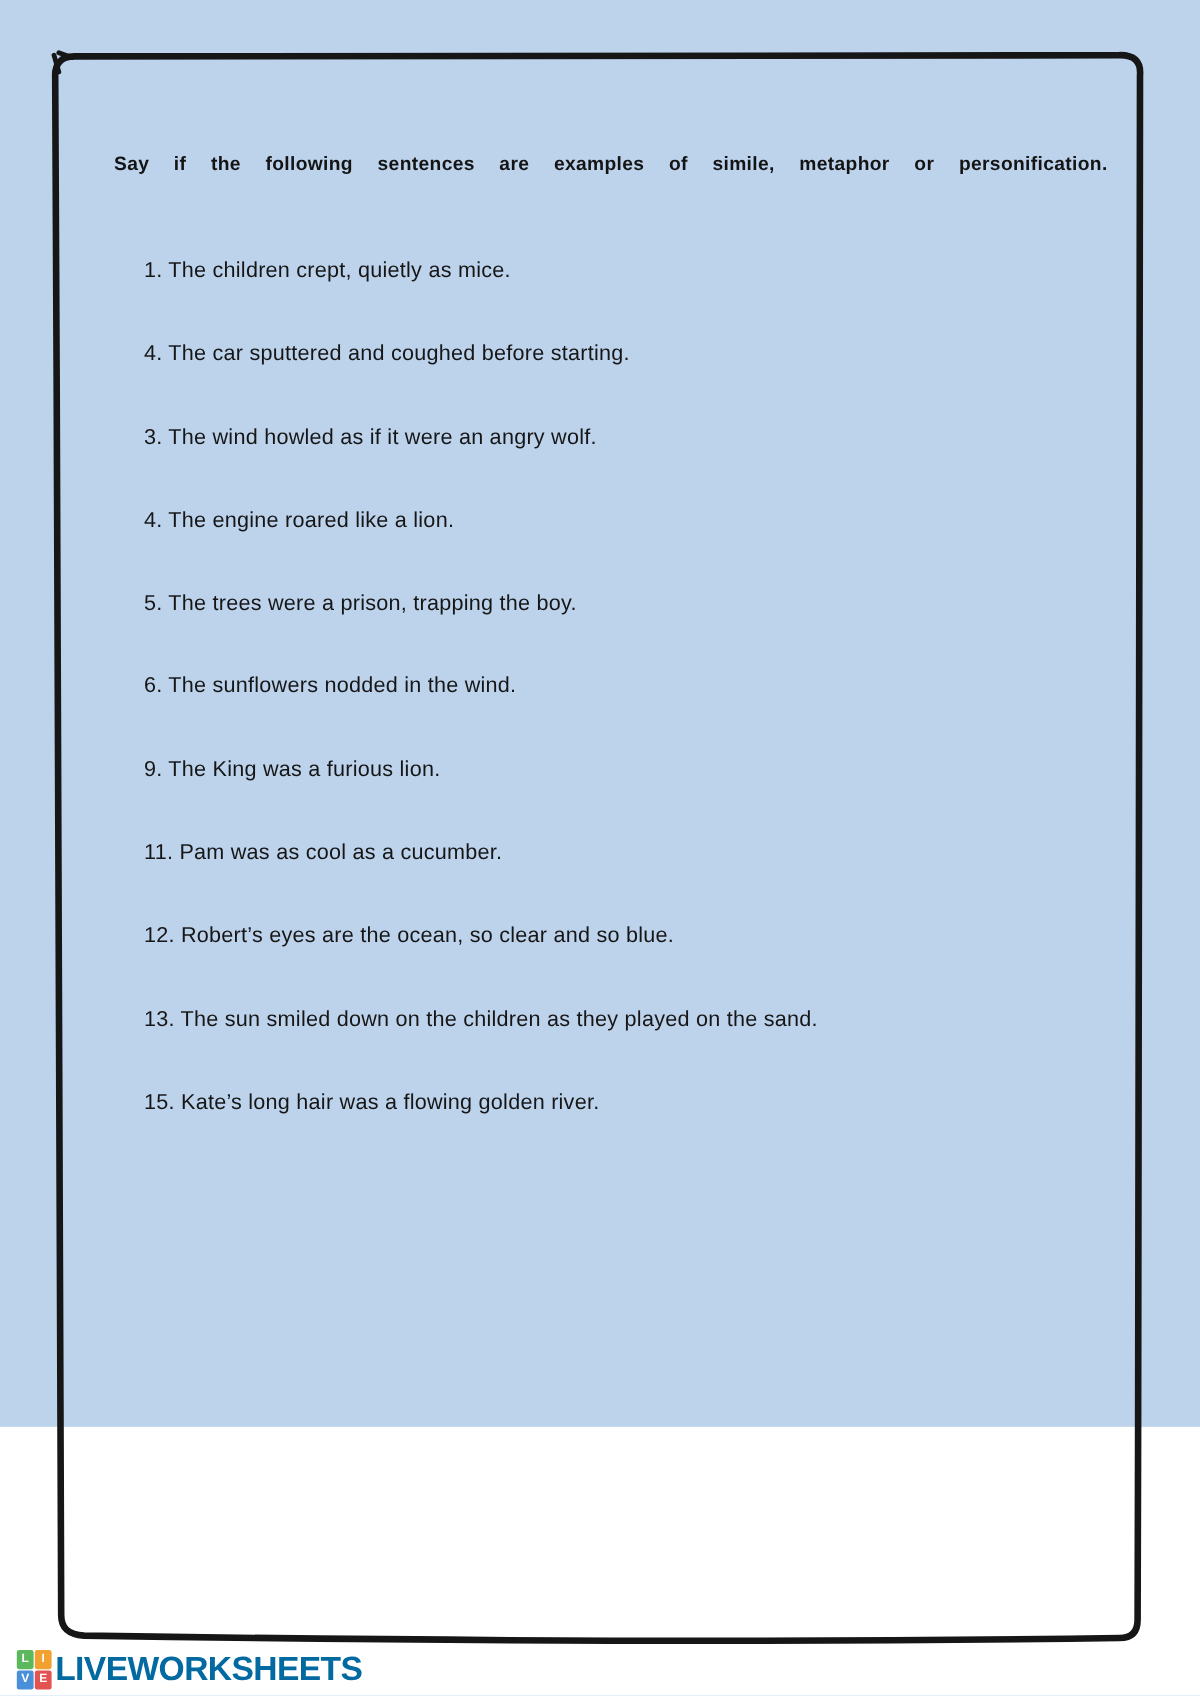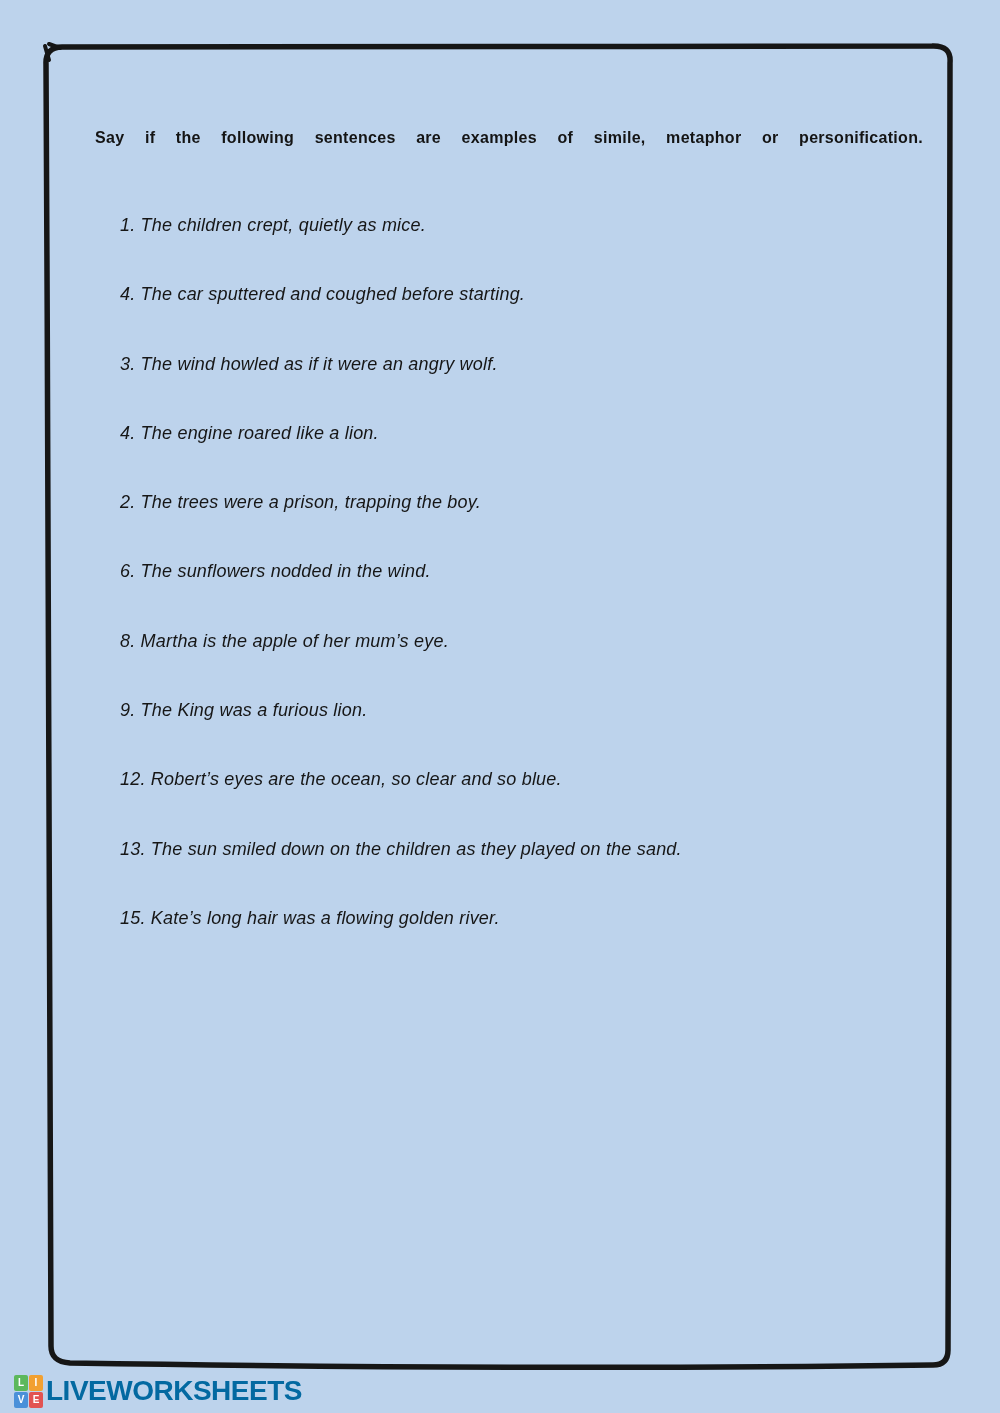--- a/index.html
+++ b/index.html
@@ -8,21 +8,21 @@
   }
   body {
     width: 1000px;
     height: 1413px;
     overflow: hidden;
     font-family: "Liberation Sans", "DejaVu Sans", sans-serif;
   }
   .page {
     position: relative;
     width: 1000px;
-    height: 1413px;
+    height: 1189px;
     background: #bdd3ec;
   }
   .frame {
     position: absolute;
     left: 0;
     top: 0;
     width: 1000px;
     height: 1413px;
     pointer-events: none;
   }
@@ -47,21 +47,20 @@
     display: flex;
     flex-direction: column;
     gap: 47.3px;
   }
   .sentence {
     font-size: 18px;
     line-height: 22px;
     color: #161616;
     letter-spacing: 0.2px;
     white-space: nowrap;
-    font-style: italic;
   }
   .footer {
     position: absolute;
     left: 14px;
     top: 1373px;
     height: 36px;
     display: flex;
     align-items: center;
     gap: 3px;
     cursor: pointer;
@@ -108,24 +107,24 @@
     <path d="M 49 44 L 60 48 M 45 46 L 49 60" fill="none" stroke="#161616" stroke-width="4" stroke-linecap="round"></path>
   </svg>
 
   <div class="title">Say if the following sentences are examples of simile, metaphor or personification.</div>
 
   <div class="sentences">
     <div class="sentence">1. The children crept, quietly as mice.</div>
     <div class="sentence">4. The car sputtered and coughed before starting.</div>
     <div class="sentence">3. The wind howled as if it were an angry wolf.</div>
     <div class="sentence">4. The engine roared like a lion.</div>
-    <div class="sentence">2. The trees were a prison, trapping the boy.</div>
+    <div class="sentence">5. The trees were a prison, trapping the boy.</div>
     <div class="sentence">6. The sunflowers nodded in the wind.</div>
-    <div class="sentence">8. Martha is the apple of her mum’s eye.</div>
     <div class="sentence">9. The King was a furious lion.</div>
+    <div class="sentence">11. Pam was as cool as a cucumber.</div>
     <div class="sentence">12. Robert’s eyes are the ocean, so clear and so blue.</div>
     <div class="sentence">13. The sun smiled down on the children as they played on the sand.</div>
     <div class="sentence">15. Kate’s long hair was a flowing golden river.</div>
   </div>
 
   <div class="footer">
     <span class="logo-grid">
       <span class="logo-tile" style="background: rgb(92, 184, 92);">L</span>
       <span class="logo-tile" style="background: rgb(242, 160, 48);">I</span>
       <span class="logo-tile" style="background: rgb(74, 144, 217);">V</span>

